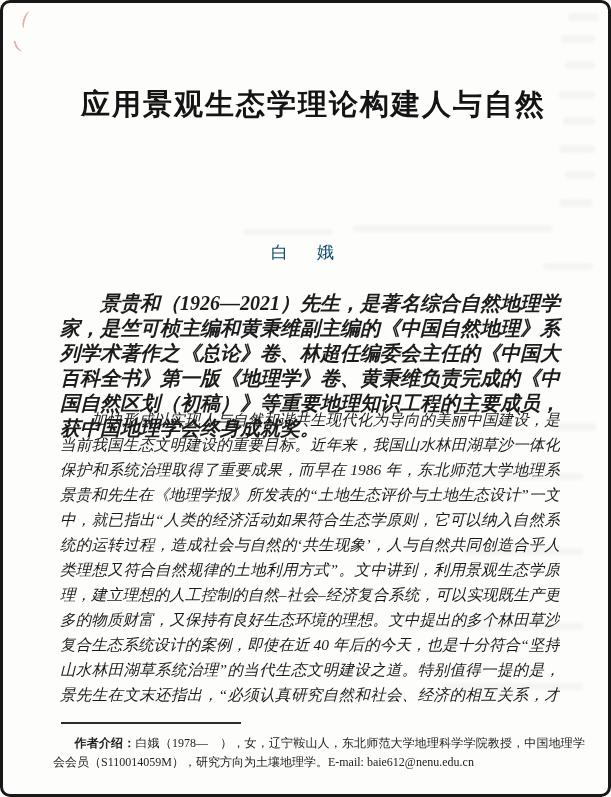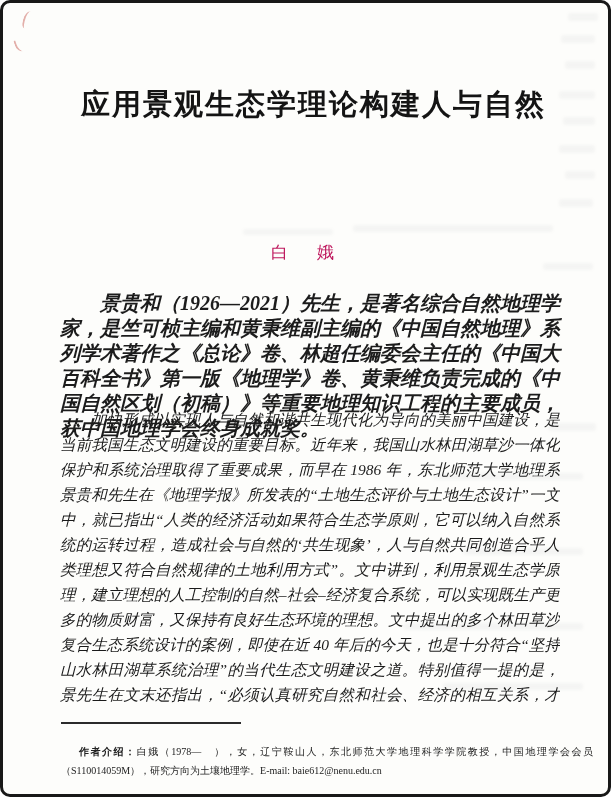--- a/index.html
+++ b/index.html
@@ -34,21 +34,21 @@
     color: #141414;
   }
   .author {
     position: absolute;
     top: 238px;
     left: 0;
     width: 100%;
     text-align: center;
     font-size: 17px;
     letter-spacing: 6px;
-    color: #be185d;
+    color: #0c4a6e;
   }
   .intro {
     position: absolute;
     top: 288px;
     left: 57px;
     width: 500px;
     font-size: 20px;
     line-height: 25px;
     font-weight: 700;
     font-style: italic;
@@ -78,26 +78,26 @@
     left: 58px;
     width: 180px;
     height: 2px;
     background: #2b2b2b;
   }
   .footnote {
     position: absolute;
     top: 727px;
     left: 46px;
     width: 532px;
-    font-size: 10px;
+    font-size: 12px;
     line-height: 19px;
     text-indent: 1.8em;
     text-align: justify;
     color: #222;
-    margin: 12px;
+    margin: 4px;
   }
   .footnote .fn-label { font-weight: 700; }
   
   .bleed {
     position: absolute;
     background: #8a8f96;
     opacity: 0.07;
     border-radius: 3px;
     filter: blur(1.5px);
     pointer-events: none;

